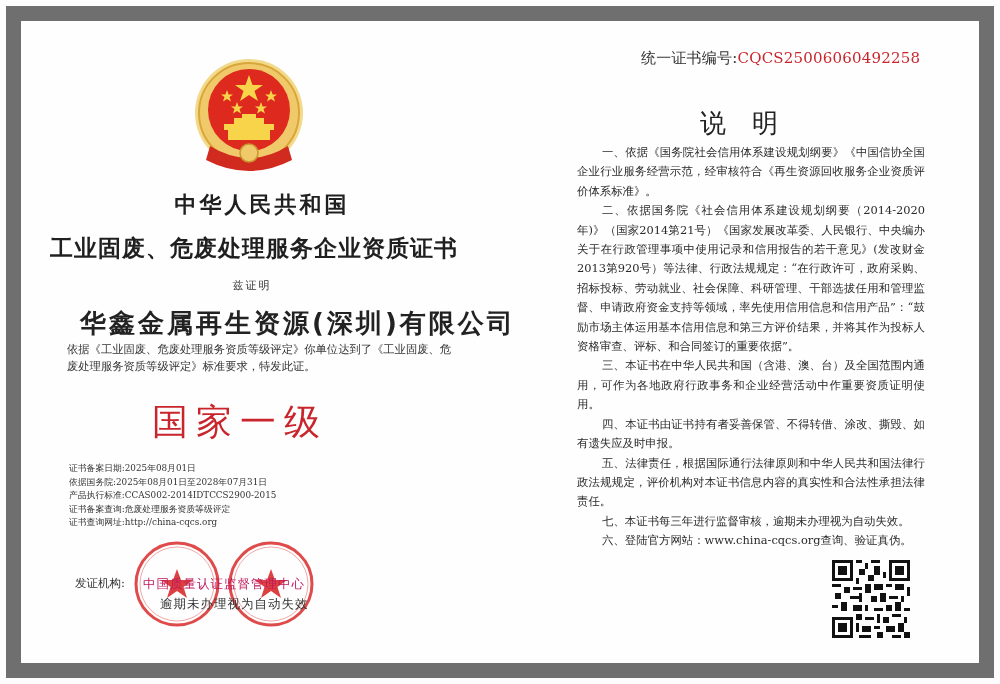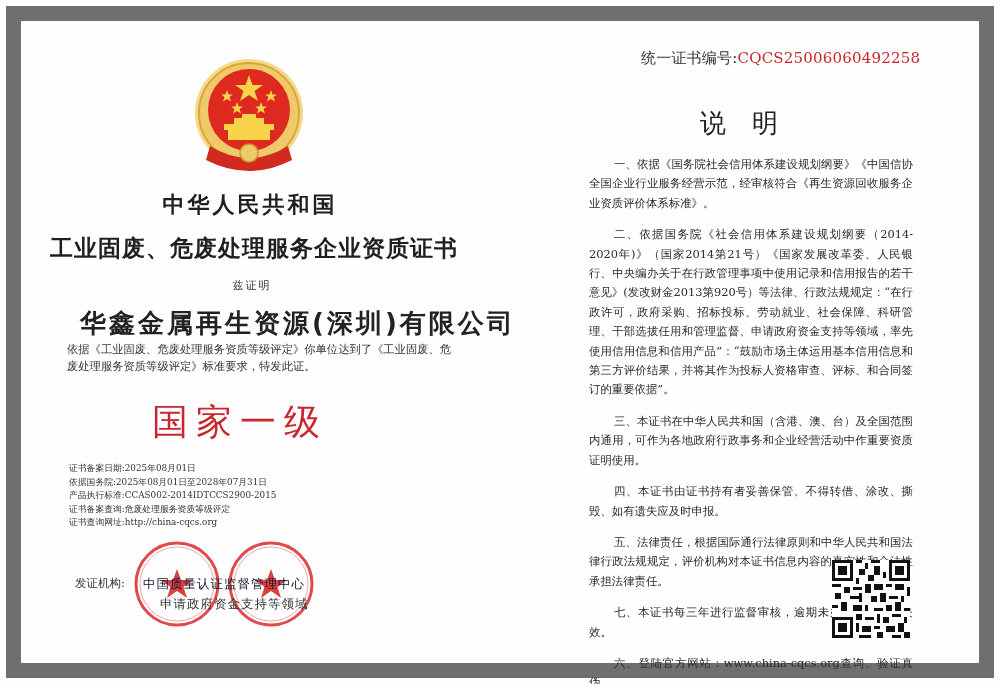--- a/index.html
+++ b/index.html
@@ -15,37 +15,37 @@
     position: absolute; left: 21px; top: 21px; width: 958px; height: 642px;
     background: #fefefe;
   }
   .abs { position: absolute; }
   
   .cert-no { left: 641px; top: 49px; font-size: 15px; color: #333; white-space: nowrap; letter-spacing: 0.2px; }
   .cert-no .val { color: #c8262c; }
   
   .emblem { left: 190px; top: 58px; width: 118px; height: 120px; }
   
-  .title1 { left: 0; width: 500px; top: 190px; text-align: center; font-family: "DejaVu Sans", sans-serif; font-weight: bold; font-size: 22px; letter-spacing: 3px; color: #1f1f1f; }
+  .title1 { left: 0; width: 500px; top: 190px; text-align: center; font-family: "DejaVu Sans", sans-serif; font-weight: bold; font-size: 22px; letter-spacing: 3px; color: #1f1f1f; padding-left: 12px; }
   .title2 { left: 50px; top: 233px; font-family: Liberation Mono, monospace; font-weight: bold; font-size: 23px; letter-spacing: 1px; color: #1f1f1f; white-space: nowrap; }
   .attest { left: 0; width: 480px; top: 278px; text-align: center; font-family: "DejaVu Sans", sans-serif; font-size: 11px; color: #333; letter-spacing: 2px; margin-left: 12px; }
   .company { left: 80px; top: 306px; font-family: "DejaVu Sans", sans-serif; font-size: 26px; letter-spacing: 3px; color: #222; white-space: nowrap; font-weight: bold; }
   .statement { left: 67px; top: 341px; width: 395px; font-size: 11.3px; line-height: 17px; color: #333; }
   .grade { left: 152px; top: 398px; font-size: 36px; color: #c8262c; letter-spacing: 8px; white-space: nowrap; }
   .meta { left: 69px; top: 462px; font-size: 8.8px; line-height: 13.5px; color: #333; white-space: nowrap; }
   .issuer-label { left: 75px; top: 576px; font-size: 11.5px; color: #333; white-space: nowrap; }
-  .issuer1 { left: 143px; top: 576px; font-size: 12.5px; color: #0f172a; letter-spacing: 1px; white-space: nowrap; }
+  .issuer1 { left: 143px; top: 576px; font-size: 12.5px; color: #be185d; letter-spacing: 1px; white-space: nowrap; }
   .issuer2 { left: 160px; top: 596px; font-size: 12.5px; color: #333; letter-spacing: 1px; white-space: nowrap; }
   .seal { width: 88px; height: 88px; }
   .seal1 { left: 133px; top: 540px; }
   .seal2 { left: 227px; top: 540px; }
   
   .heading { left: 700px; top: 106px; font-size: 26px; letter-spacing: 26px; color: #222; white-space: nowrap; }
   .notes { left: 577px; top: 143px; width: 348px; font-size: 11.4px; line-height: 19.4px; color: #2a2a2a; }
-  .notes p { margin: 12px; text-indent: 2.2em; text-align: justify; }
+  .notes p { margin: 0; text-indent: 2.2em; text-align: justify; }
   .qr { left: 832px; top: 560px; width: 78px; height: 78px; }
 </style>
 </head>
 <body>
 
 <div class="frame"></div>
 <div class="paper"></div>
 
 <div class="abs cert-no">
   <span>统一证书编号:</span><span class="val">CQCS25006060492258</span>
@@ -96,21 +96,21 @@
 </div>
 <div class="abs seal seal2">
   <svg width="88" height="88" viewBox="0 0 88 88">
     <circle cx="44" cy="44" r="41" fill="none" stroke="#d92b2b" stroke-width="3" opacity="0.85"></circle>
     <circle cx="44" cy="44" r="37" fill="none" stroke="#d92b2b" stroke-width="0.8" opacity="0.5"></circle>
     <polygon points="44,29 48,40 60,40 50.5,47 54,58 44,51 34,58 37.5,47 28,40 40,40" fill="#d92b2b" opacity="0.9"></polygon>
   </svg>
 </div>
 
 <div class="abs issuer1">中国质量认证监督管理中心</div>
-<div class="abs issuer2">申请政府资金支持等领域</div>
+<div class="abs issuer2">逾期未办理视为自动失效</div>
 
 <div class="abs heading">说明</div>
 
 <div class="abs notes">
   <p>一、依据《国务院社会信用体系建设规划纲要》《中国信协全国企业行业服务经营示范，经审核符合《再生资源回收服务企业资质评价体系标准》。</p>
   <p>二、依据国务院《社会信用体系建设规划纲要（2014-2020年)》（国家2014第21号）《国家发展改革委、人民银行、中央编办关于在行政管理事项中使用记录和信用报告的若干意见》(发改财金2013第920号）等法律、行政法规规定：“在行政许可，政府采购、招标投标、劳动就业、社会保障、科研管理、干部选拔任用和管理监督、申请政府资金支持等领域，率先使用信用信息和信用产品”：“鼓励市场主体运用基本信用信息和第三方评价结果，并将其作为投标人资格审查、评标、和合同签订的重要依据”。</p>
   <p>三、本证书在中华人民共和国（含港、澳、台）及全国范围内通用，可作为各地政府行政事务和企业经营活动中作重要资质证明使用。</p>
   <p>四、本证书由证书持有者妥善保管、不得转借、涂改、撕毁、如有遗失应及时申报。</p>
   <p>五、法律责任，根据国际通行法律原则和中华人民共和国法律行政法规规定，评价机构对本证书信息内容的真实性和合法性承担法律责任。</p>
   <p>七、本证书每三年进行监督审核，逾期未办理视为自动失效。</p>

